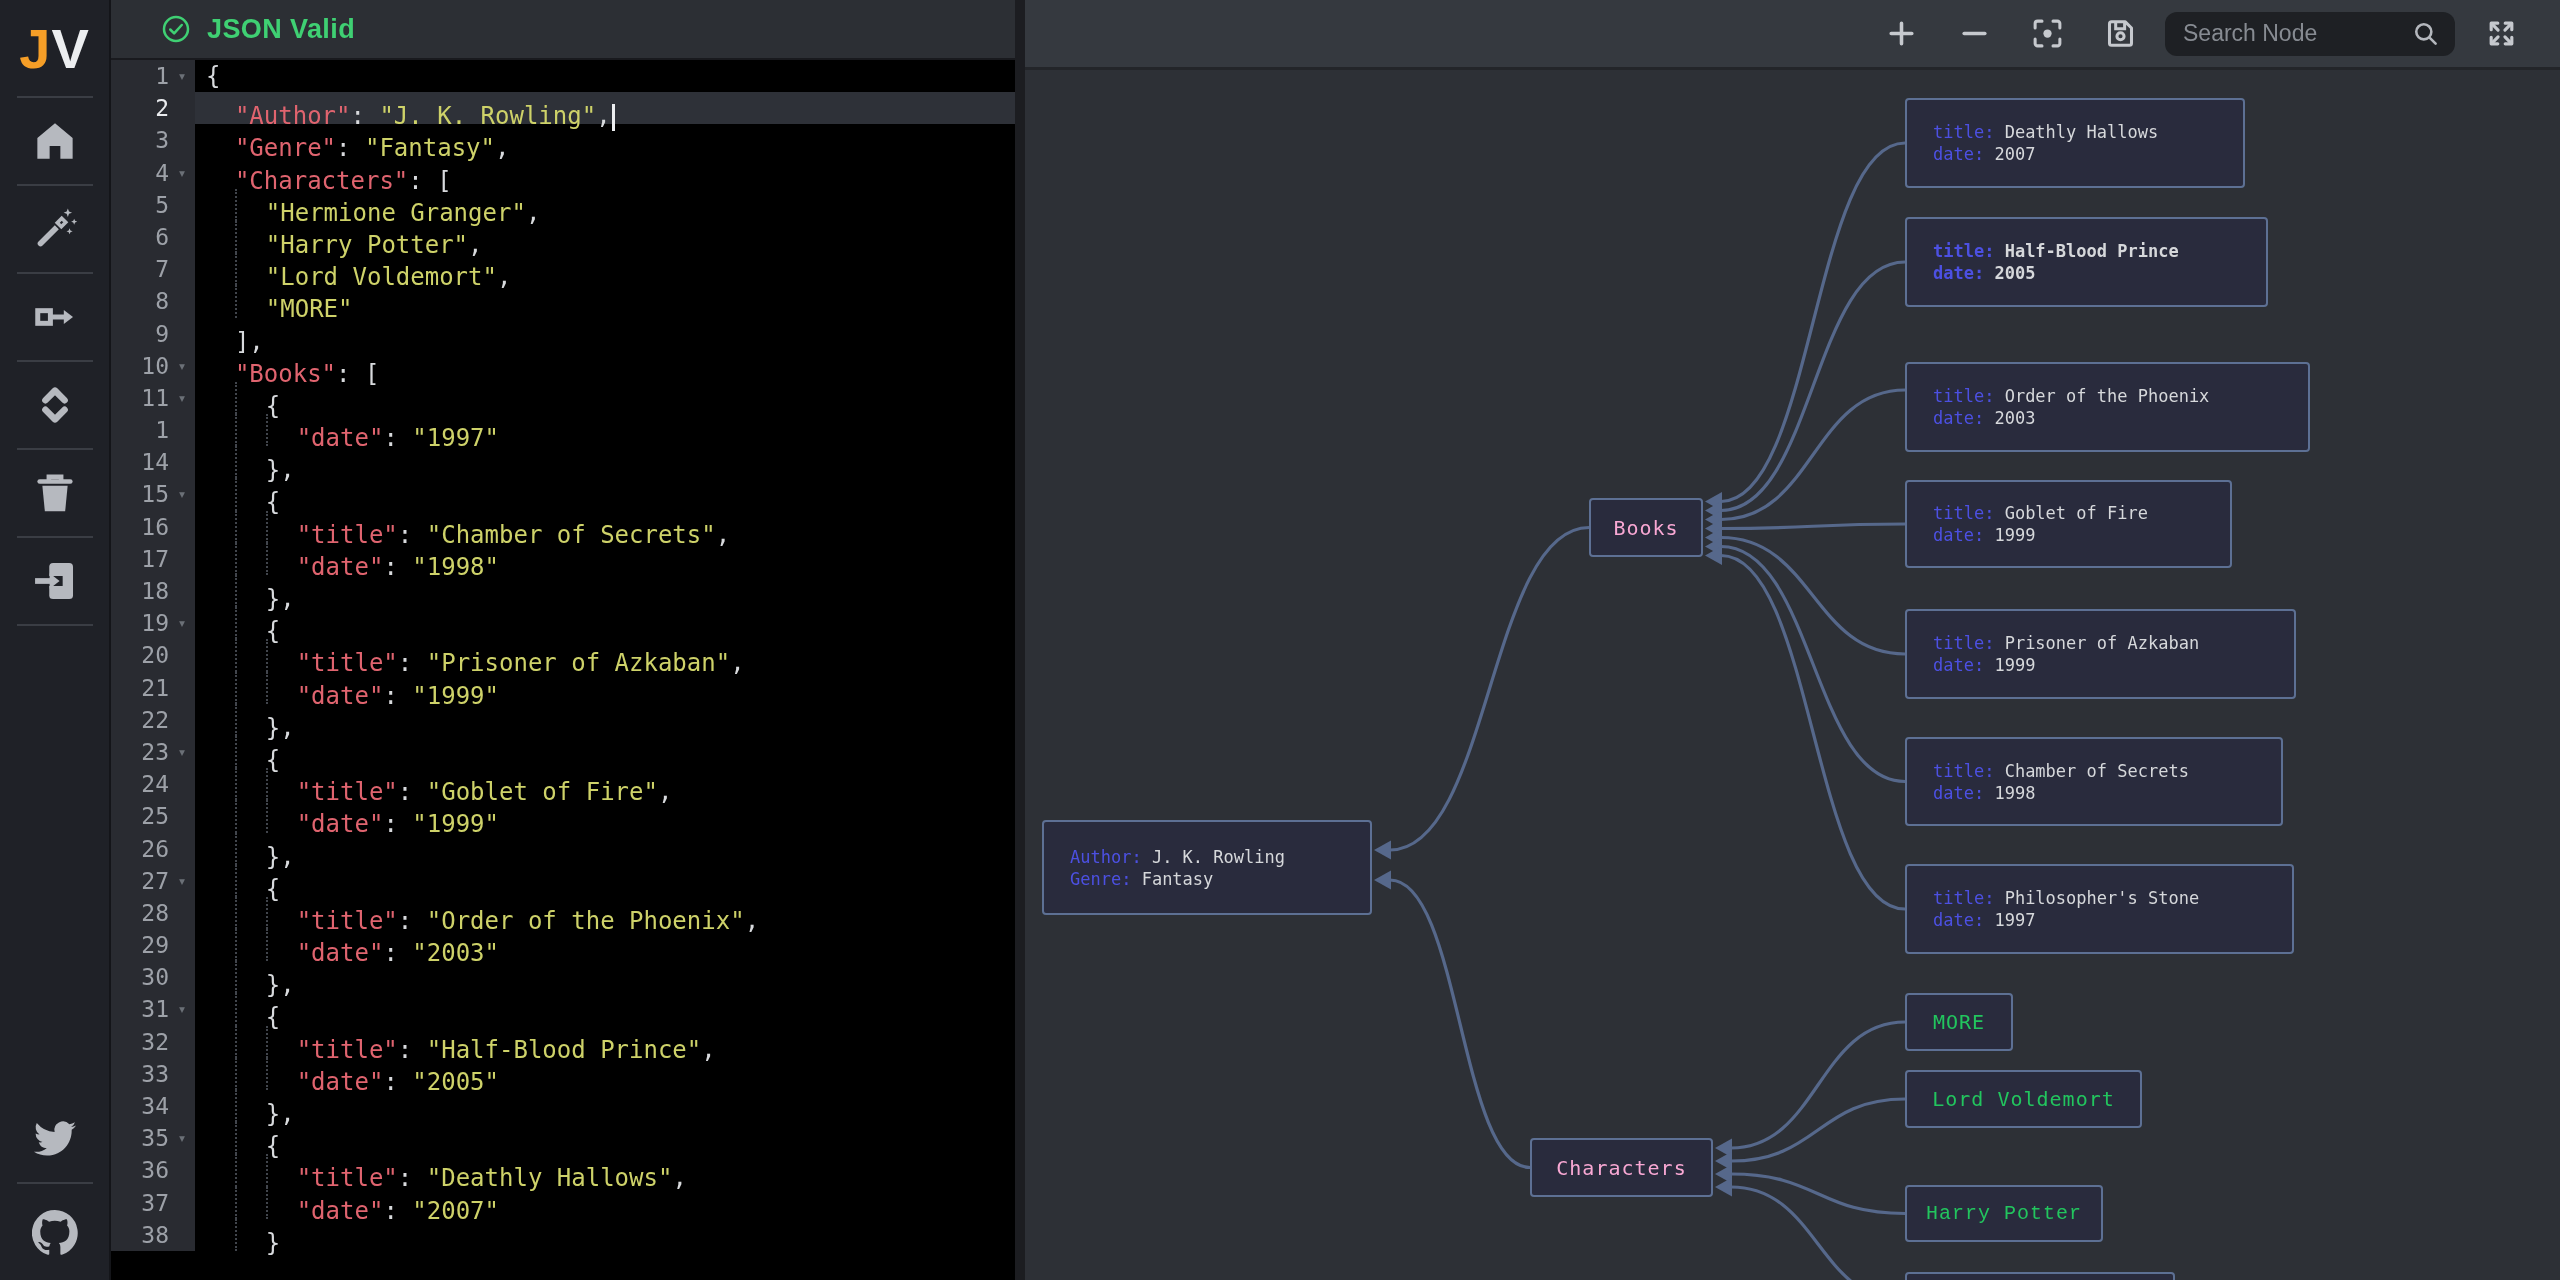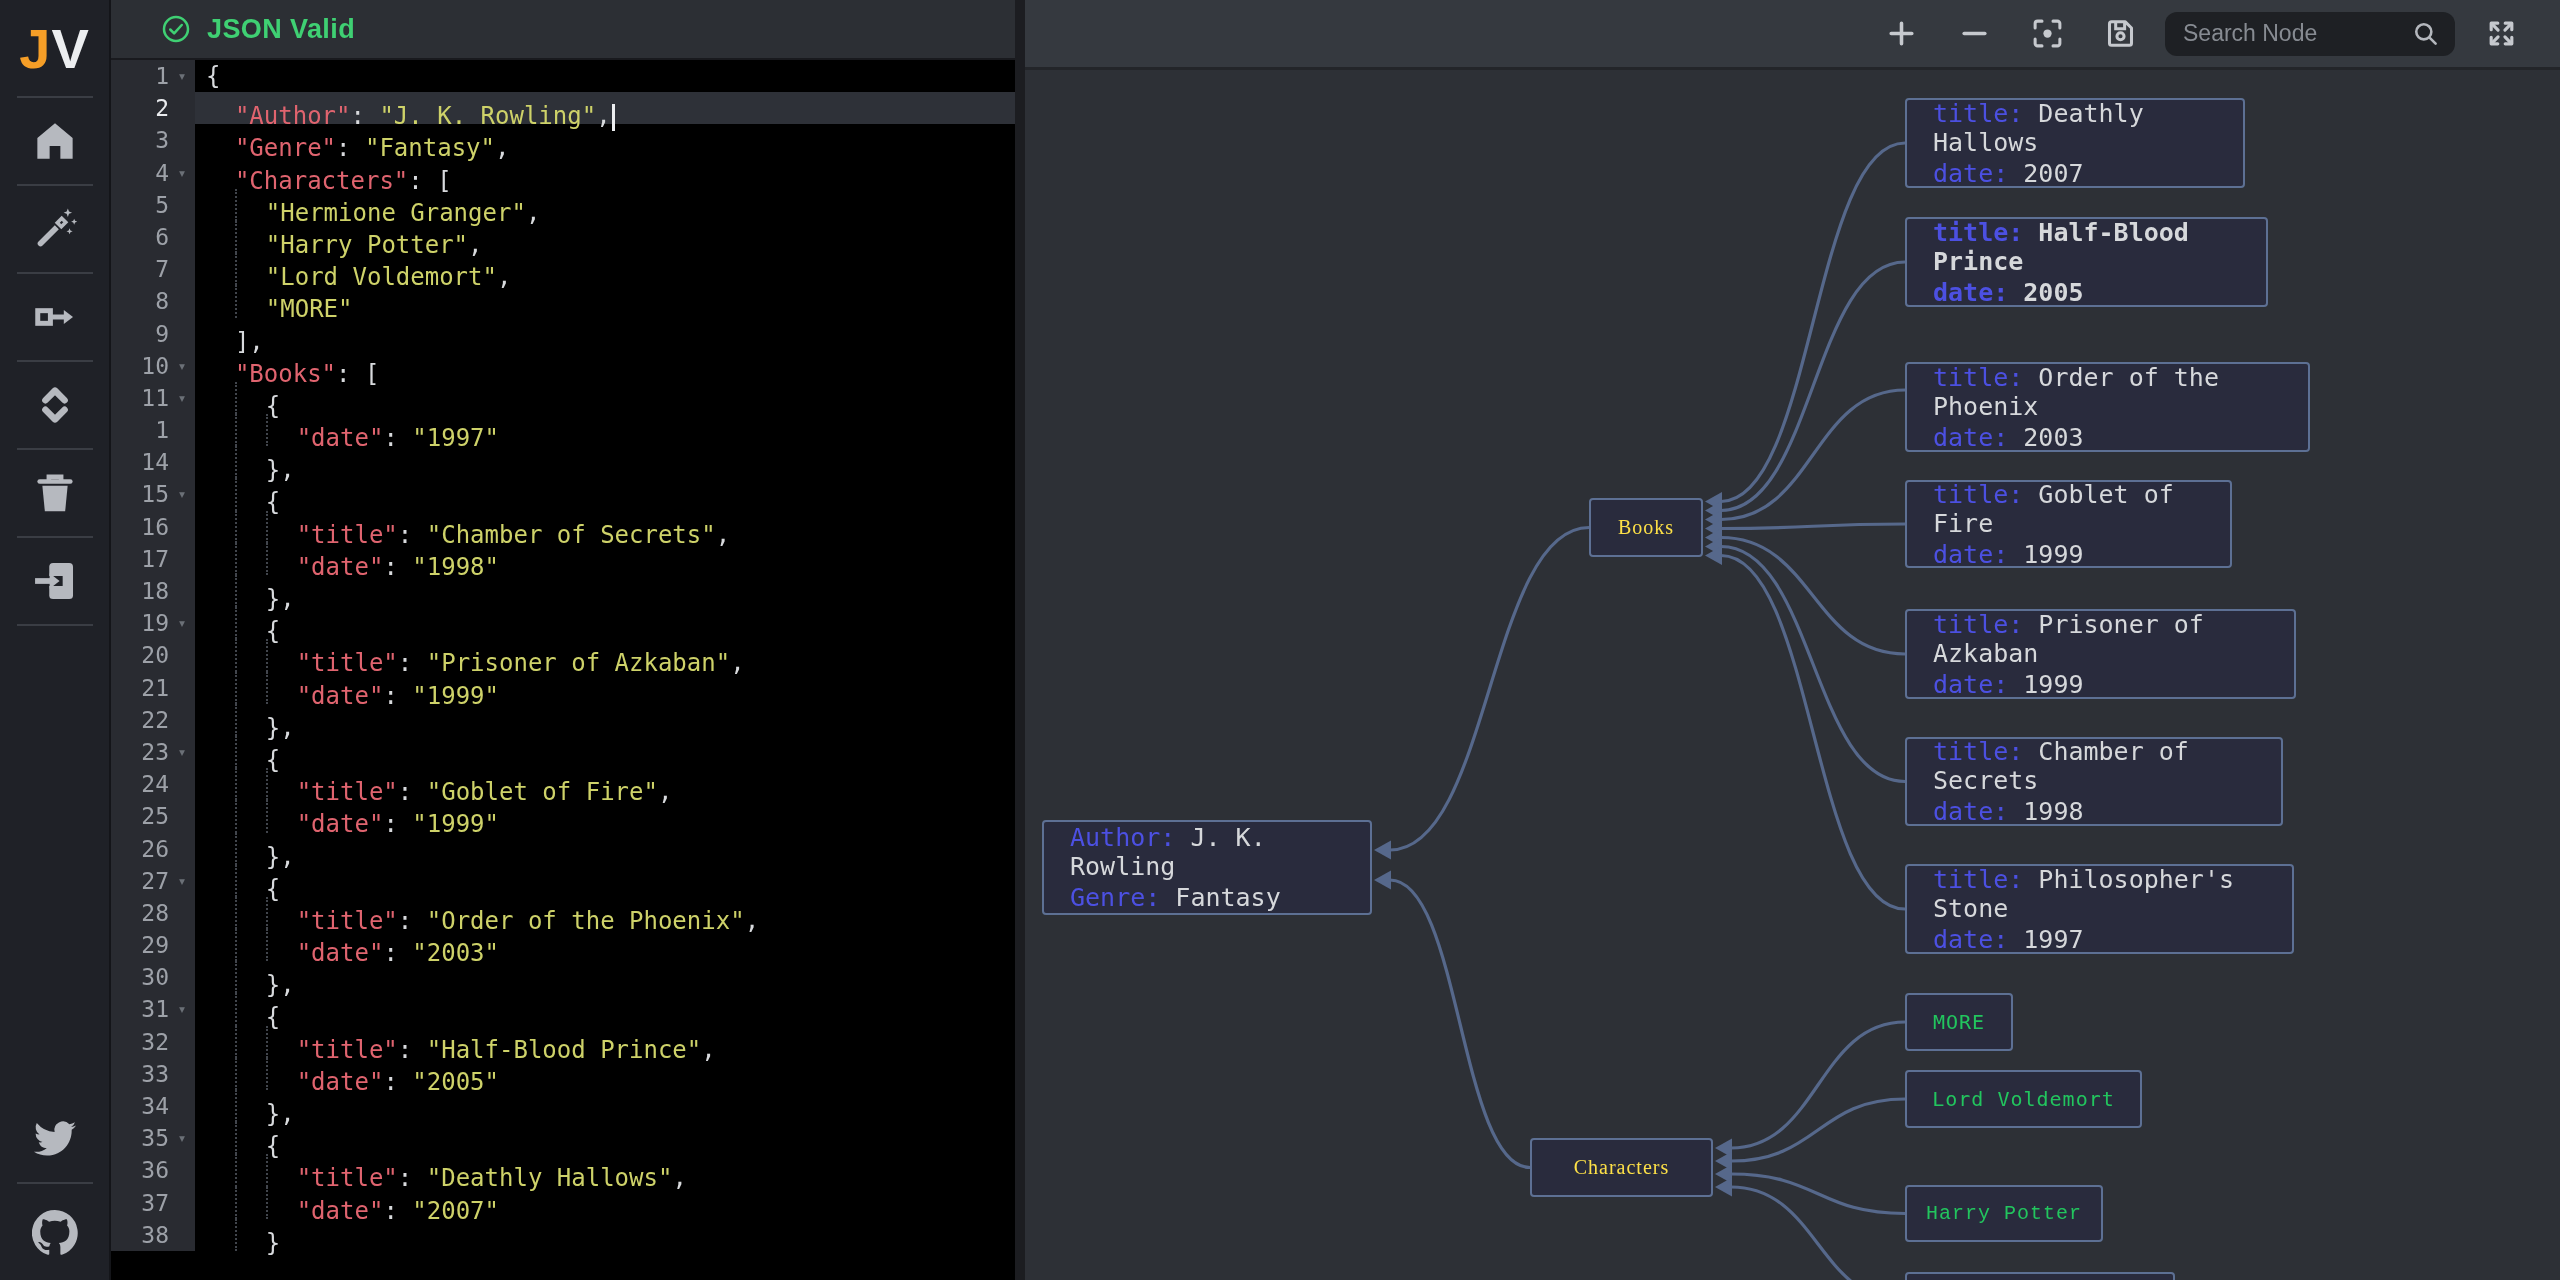--- a/index.html
+++ b/index.html
@@ -48,25 +48,25 @@
   .tbtn svg{width:33px;height:33px;stroke:#c6c9ce;fill:none;}
   .searchbox{display:flex;align-items:center;width:290px;height:44px;background:#1e2024;border-radius:12px;margin-left:28px;padding:0 16px;box-sizing:border-box;}
   .searchbox input{flex:1;background:none;border:none;outline:none;font-family:"Liberation Sans",sans-serif;font-size:23px;color:#c7cacf;min-width:0;}
   .searchbox input::placeholder{color:#878b92;}
   .searchbox svg{width:27px;height:27px;stroke:#b4b7bd;fill:none;flex-shrink:0;}
   .fsbtn{margin-left:30px;}
 
   #edges{position:absolute;top:0;left:0;z-index:1;}
   #gnodes{position:absolute;top:0;left:0;z-index:2;}
   .gnode{position:absolute;background:#292b3d;border:2px solid #5d7094;border-radius:4px;box-sizing:border-box;font-family:"DejaVu Sans Mono",monospace;cursor:pointer;}
-  .gnode .rows{display:flex;flex-direction:column;justify-content:center;height:100%;padding-left:26px;gap:2px;font-size:25px;}
+  .gnode .rows{display:flex;flex-direction:column;justify-content:center;height:100%;padding-left:26px;gap:2px;font-size:17px;}
   .nk{color:#4c50e2;}
   .nv{color:#d6d8db;}
   .gnode.labelnode{display:flex;align-items:center;justify-content:center;font-size:20px;letter-spacing:1px;}
-  .txt-orange{color:#fde047;font-family:Liberation Serif, serif;}
+  .txt-orange{color:#f9a8d4;}
   .txt-green{color:#22c55e;}
 </style>
 </head>
 <body>
 
 <div id="app">
 
   <aside id="sidebar">
     <div class="logo">
       <span class="lj">J</span>

